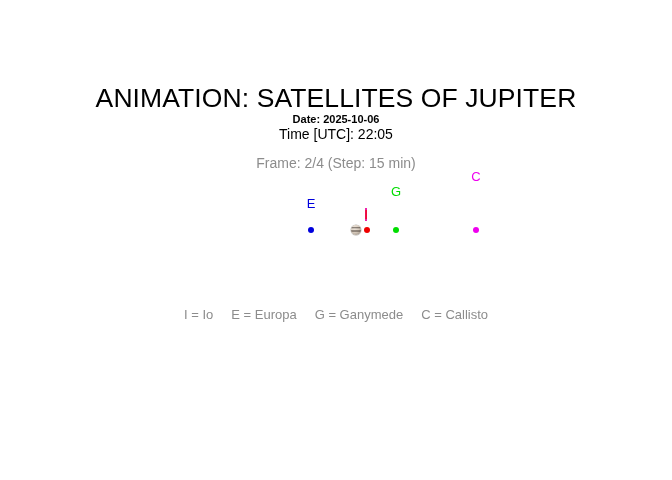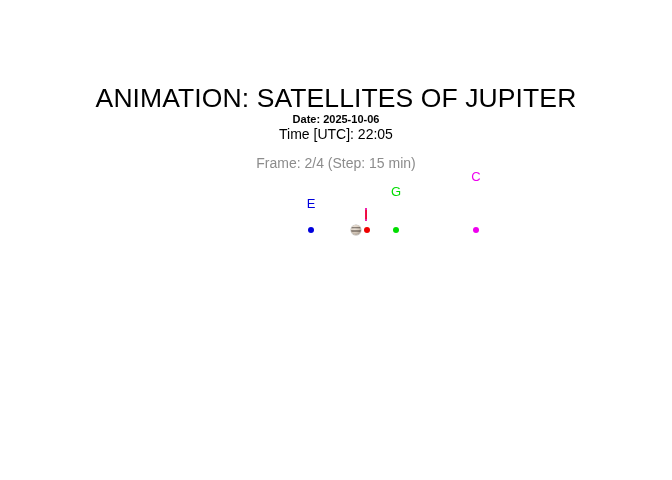--- a/index.html
+++ b/index.html
@@ -152,14 +152,15 @@
       <div class="moon-label" style="left: 311px; top: 203px; color: rgb(0, 0, 221);">E</div>
       <div class="moon-tick" style="left: 366px; top: 208px; height: 13px; background: rgb(238, 34, 170);"></div>
       <div class="moon-dot" title="Io" style="left: 367px; top: 230px; background: rgb(238, 0, 0);"></div>
       <div class="moon-label" style="left: 366px; top: 214px; color: rgb(238, 0, 0);">I</div>
       <div class="moon-dot" title="Ganymede" style="left: 396px; top: 230px; background: rgb(0, 221, 0);"></div>
       <div class="moon-label" style="left: 396px; top: 191px; color: rgb(0, 221, 0);">G</div>
       <div class="moon-dot" title="Callisto" style="left: 476px; top: 230px; background: rgb(238, 0, 238);"></div>
       <div class="moon-label" style="left: 476px; top: 176px; color: rgb(238, 0, 238);">C</div>
     </div>
 
+  <div class="legend" id="legend"><span class="legend-entry">I = Io</span><span class="legend-entry">E = Europa</span><span class="legend-entry">G = Ganymede</span><span class="legend-entry">C = Callisto</span></div>
 
 </div>
 
 </body></html>

